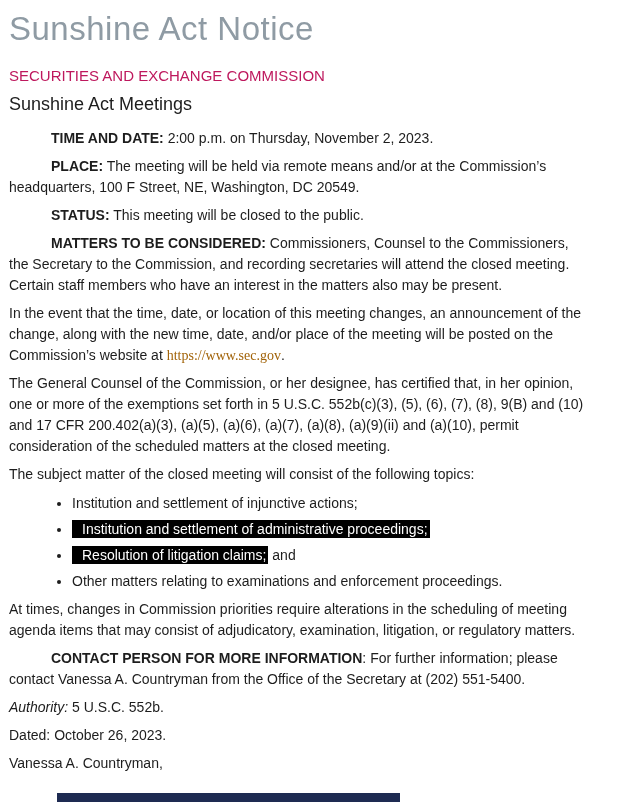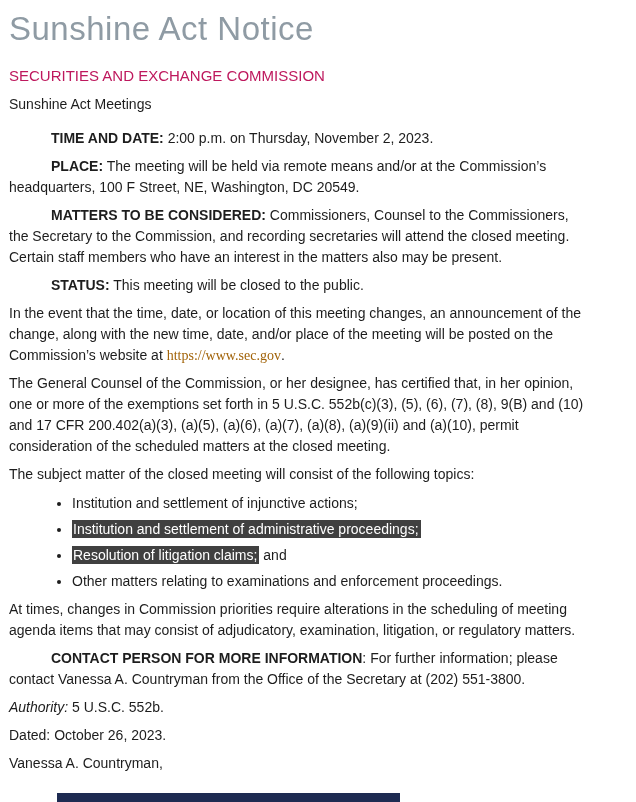--- a/index.html
+++ b/index.html
@@ -21,21 +21,21 @@
     margin:2px 0 0 0;
   }
   h2.agency{
     font-size:15px;
     font-weight:normal;
     color:#be185d;
     line-height:16px;
     margin:20px 0 0 0;
   }
   p.subtitle{
-    font-size:14px;
+    font-size:18px;
     line-height:17px;
     margin:12px 0 0 0;
   }
   p.body{
     font-size:14px;
     line-height:21px;
     margin:7px 0 0 0;
   }
   p.first{margin-top:15px;}
   .lbl{font-weight:bold;margin-left:42px;}
@@ -44,23 +44,23 @@
   ul.topics{
     margin:8px 0 0 0;
     padding:0 0 0 47px;
     font-size:14px;
   }
   ul.topics li{
     line-height:21px;
     margin:0 0 5px 16px;
   }
   .hl{
-    background:#404040;
+    background:#000000;
     color:#ffffff;
-    padding:1px 2px 1px 1px;
+    padding:1px 2px 1px 10px;
   }
   .sig{margin-top:7px;}
   .sig .line{display:block;}
   .footer-bar{
     position:absolute;
     left:57px;
     top:793px;
     width:343px;
     height:9px;
     background:#1e2b52;
@@ -74,40 +74,40 @@
   <h1 class="doc-title">Sunshine Act Notice</h1>
 
   <h2 class="agency">SECURITIES AND EXCHANGE COMMISSION</h2>
 
   <p class="subtitle">Sunshine Act Meetings</p>
 
   <p class="body first"><span class="lbl">TIME AND DATE:</span><span> 2:00 p.m. on Thursday, November 2, 2023.</span></p>
 
   <p class="body"><span class="lbl">PLACE:</span><span> The meeting will be held via remote means and/or at the Commission’s headquarters, 100 F Street, NE, Washington, DC 20549.</span></p>
 
+  <p class="body"><span class="lbl">STATUS:</span><span> This meeting will be closed to the public.</span></p>
+
   <p class="body"><span class="lbl">MATTERS TO BE CONSIDERED:</span><span> Commissioners, Counsel to the Commissioners, the Secretary to the Commission, and recording secretaries will attend the closed meeting. Certain staff members who have an interest in the matters also may be present.</span></p>
-
-  <p class="body"><span class="lbl">STATUS:</span><span> This meeting will be closed to the public.</span></p>
 
   <p class="body"><span>In the event that the time, date, or location of this meeting changes, an announcement of the change, along with the new time, date, and/or place of the meeting will be posted on the Commission’s website at </span><a href="#" class="sec-link">https://www.sec.gov</a><span>.</span></p>
 
   <p class="body">The General Counsel of the Commission, or her designee, has certified that, in her opinion, one or more of the exemptions set forth in 5 U.S.C. 552b(c)(3), (5), (6), (7), (8), 9(B) and (10) and 17 CFR 200.402(a)(3), (a)(5), (a)(6), (a)(7), (a)(8), (a)(9)(ii) and (a)(10), permit consideration of the scheduled matters at the closed meeting.</p>
 
   <p class="body">The subject matter of the closed meeting will consist of the following topics:</p>
 
   <ul class="topics">
     <li><span>Institution and settlement of injunctive actions;</span><span></span></li>
     <li><span class="hl">Institution and settlement of administrative proceedings;</span><span></span></li>
     <li><span class="hl">Resolution of litigation claims;</span><span> and</span></li>
     <li><span>Other matters relating to examinations and enforcement proceedings.</span><span></span></li>
   </ul>
 
   <p class="body">At times, changes in Commission priorities require alterations in the scheduling of meeting agenda items that may consist of adjudicatory, examination, litigation, or regulatory matters.</p>
 
-  <p class="body"><span class="lbl">CONTACT PERSON FOR MORE INFORMATION</span><span>: For further information; please contact Vanessa A. Countryman from the Office of the Secretary at (202) 551-3800.</span></p>
+  <p class="body"><span class="lbl">CONTACT PERSON FOR MORE INFORMATION</span><span>: For further information; please contact Vanessa A. Countryman from the Office of the Secretary at (202) 551-5400.</span></p>
 
   <p class="body"><span class="it">Authority:</span><span> 5 U.S.C. 552b.</span></p>
 
   <p class="body">Dated: October 26, 2023.</p>
 
   <p class="body sig">
       <span class="line">Vanessa A. Countryman,</span>
     </p>
 
 </div>

